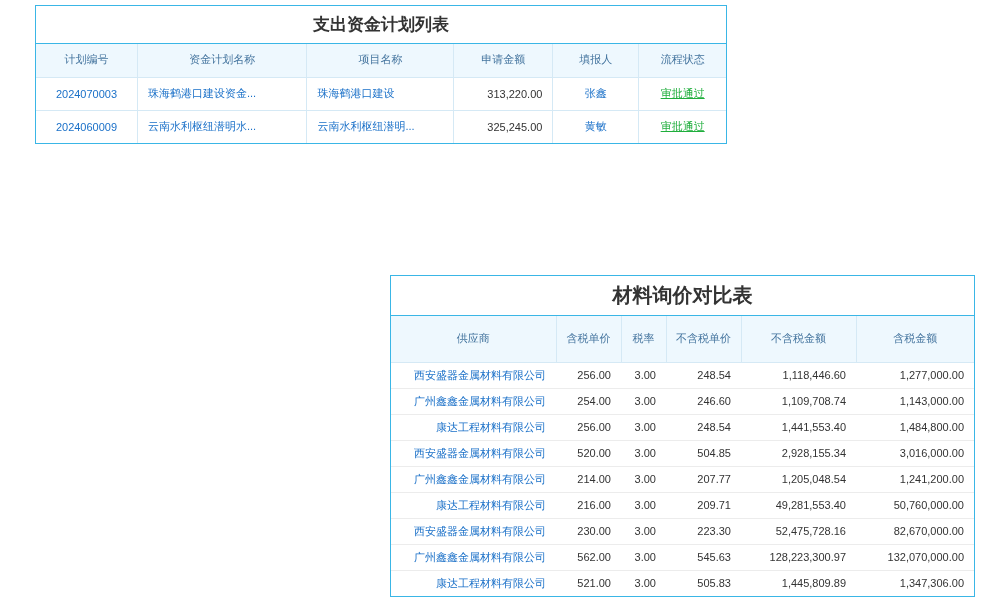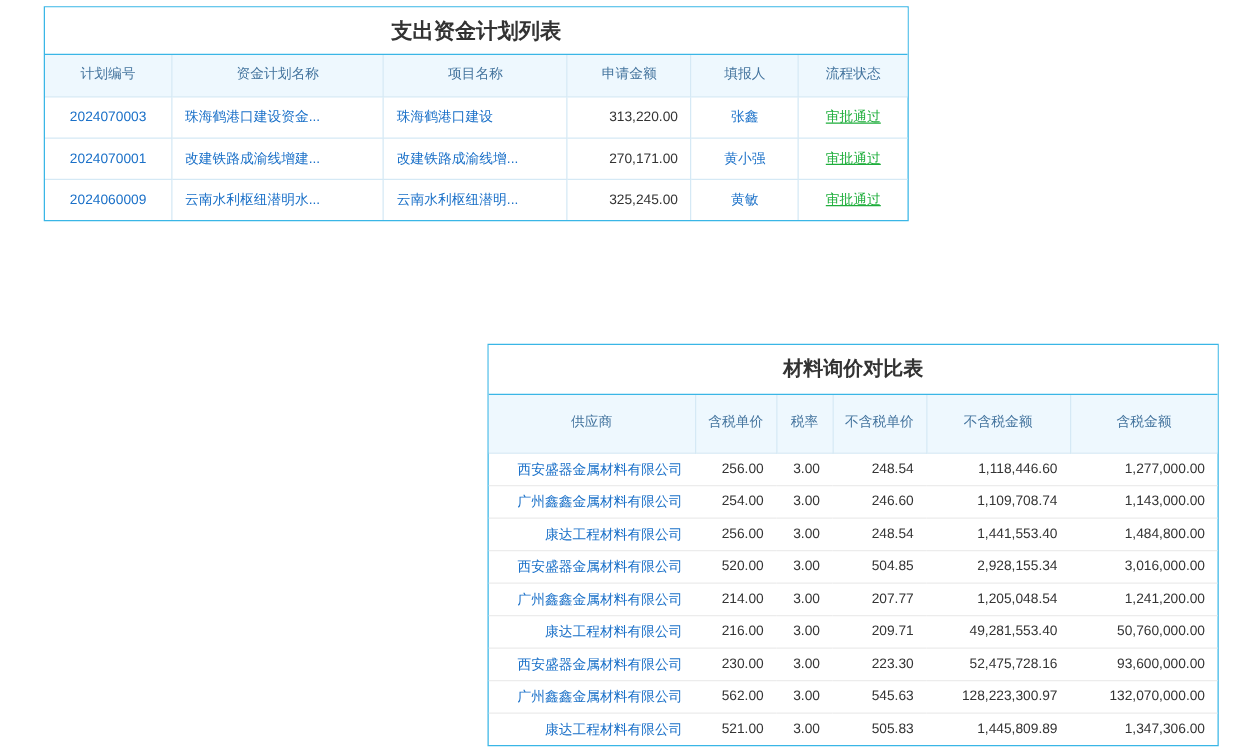--- a/index.html
+++ b/index.html
@@ -56,21 +56,21 @@
   
   #panel1{left:35px;top:5px;width:692px;}
   #panel1 .panel-title{height:38px;font-size:17px;}
   #panel1 th{height:33px;border-right:1px solid var(--grid);border-bottom:1px solid var(--grid);}
   #panel1 td{height:33px;border-right:1px solid var(--grid);border-bottom:1px solid var(--grid);}
   #panel1 th:last-child,#panel1 td:last-child{border-right:none;}
   #panel1 tbody tr:last-child td{border-bottom:none;}
 
   
   #panel2{left:390px;top:275px;width:585px;}
-  #panel2 .panel-title{height:40px;font-size:16px;}
+  #panel2 .panel-title{height:40px;font-size:20px;}
   #panel2 th{height:46px;border-right:1px solid var(--grid);border-bottom:1px solid var(--grid);}
   #panel2 th:last-child{border-right:none;}
   #panel2 td{height:26px;border-bottom:1px solid var(--grid-light);}
   #panel2 tbody tr:last-child td{border-bottom:none;}
 </style>
 </head>
 <body>
 
 <div class="panel" id="panel1">
   <div class="panel-title">支出资金计划列表</div>
@@ -96,28 +96,20 @@
     <tbody id="t1-body">
         <tr>
           <td class="c-center"><span class="link">2024070003</span></td>
           <td class="c-left"><span class="link">珠海鹤港口建设资金...</span></td>
           <td class="c-left"><span class="link">珠海鹤港口建设</span></td>
           <td class="c-right">313,220.00</td>
           <td class="c-center"><span class="link">张鑫</span></td>
           <td class="c-center"><span class="status approved">审批通过</span></td>
         </tr>
         <tr>
-          <td class="c-center"><span class="link">2024070001</span></td>
-          <td class="c-left"><span class="link">改建铁路成渝线增建...</span></td>
-          <td class="c-left"><span class="link">改建铁路成渝线增...</span></td>
-          <td class="c-right">270,171.00</td>
-          <td class="c-center"><span class="link">黄小强</span></td>
-          <td class="c-center"><span class="status approved">审批通过</span></td>
-        </tr>
-        <tr>
           <td class="c-center"><span class="link">2024060009</span></td>
           <td class="c-left"><span class="link">云南水利枢纽潜明水...</span></td>
           <td class="c-left"><span class="link">云南水利枢纽潜明...</span></td>
           <td class="c-right">325,245.00</td>
           <td class="c-center"><span class="link">黄敏</span></td>
           <td class="c-center"><span class="status approved">审批通过</span></td>
         </tr>
       </tbody>
   </table>
 </div>
@@ -191,21 +183,21 @@
           <td class="c-right">209.71</td>
           <td class="c-right">49,281,553.40</td>
           <td class="c-right">50,760,000.00</td>
         </tr>
         <tr>
           <td class="c-right"><span class="link">西安盛器金属材料有限公司</span></td>
           <td class="c-right">230.00</td>
           <td class="c-right">3.00</td>
           <td class="c-right">223.30</td>
           <td class="c-right">52,475,728.16</td>
-          <td class="c-right">93,600,000.00</td>
+          <td class="c-right">82,670,000.00</td>
         </tr>
         <tr>
           <td class="c-right"><span class="link">广州鑫鑫金属材料有限公司</span></td>
           <td class="c-right">562.00</td>
           <td class="c-right">3.00</td>
           <td class="c-right">545.63</td>
           <td class="c-right">128,223,300.97</td>
           <td class="c-right">132,070,000.00</td>
         </tr>
         <tr>

